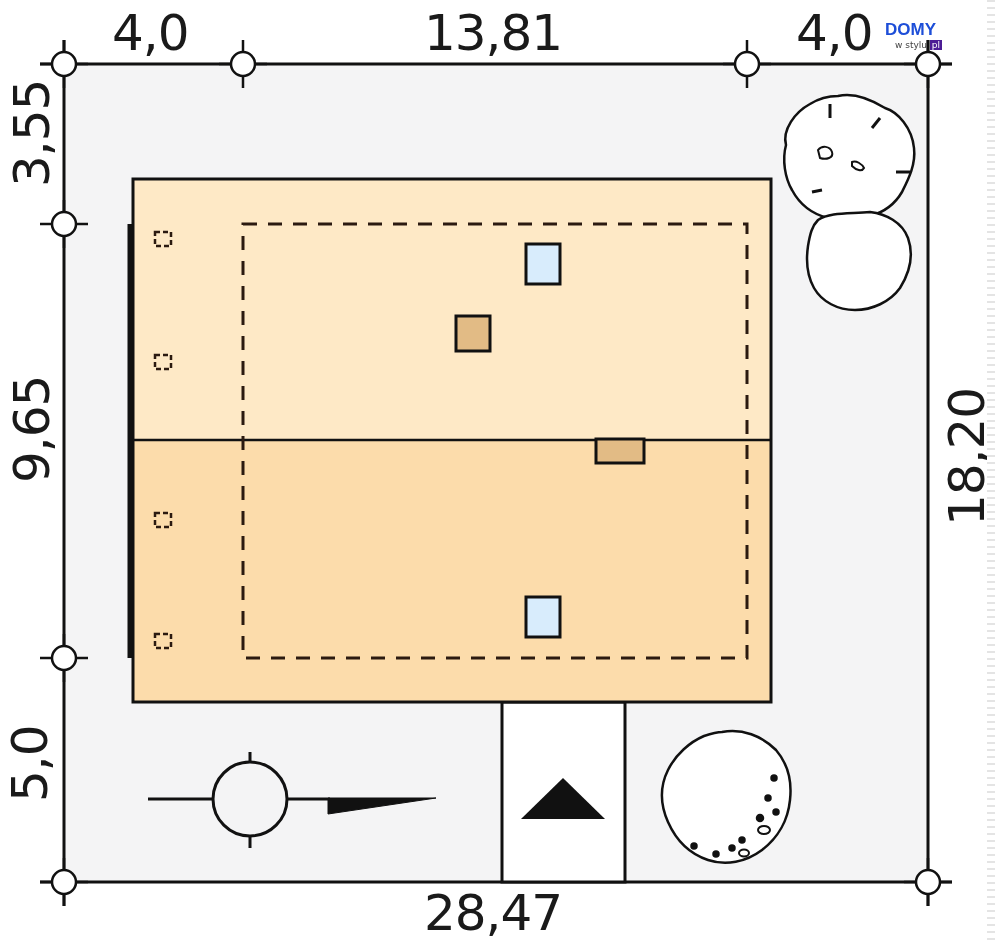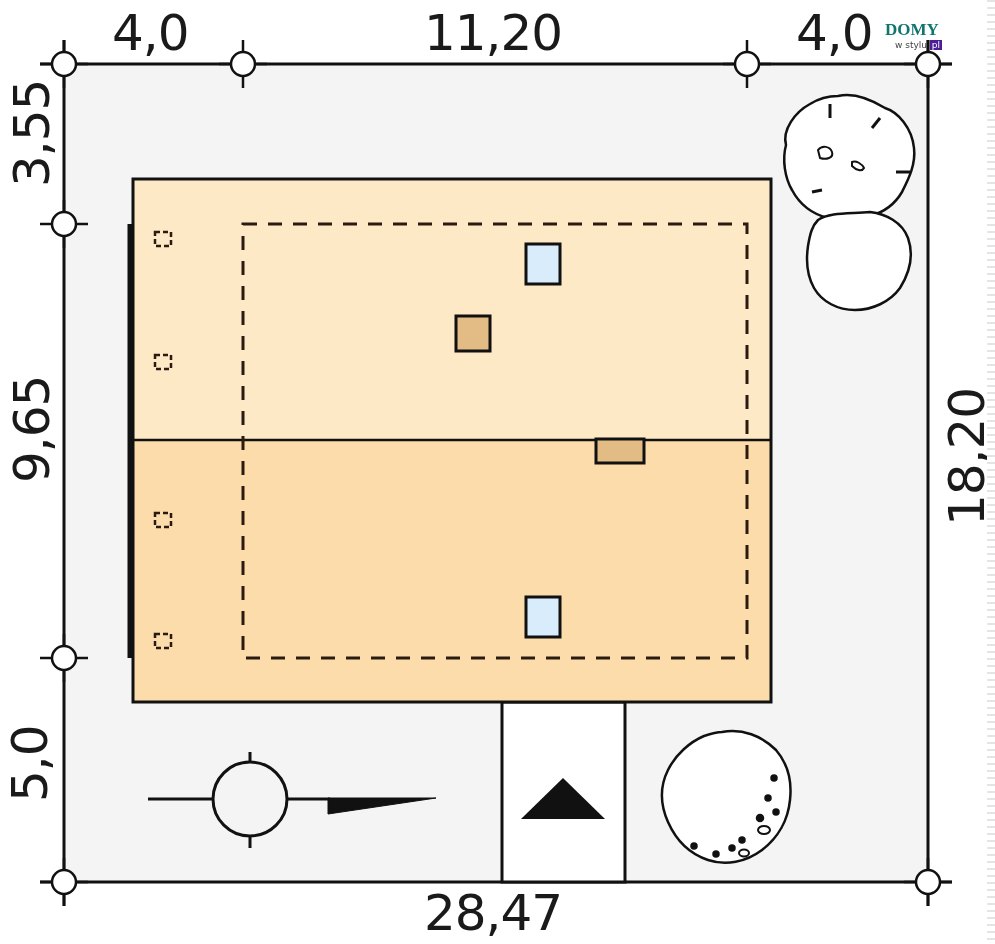--- a/index.html
+++ b/index.html
@@ -1,21 +1,21 @@
 <!DOCTYPE html>
 <html><head>
   <meta charset="utf-8">
   <style>
     html, body { margin:0; padding:0; background:#ffffff; }
     body { width:995px; height:944px; position:relative; overflow:hidden; font-family:"DejaVu Sans", sans-serif; }
     #stage { position:absolute; left:0; top:0; width:995px; height:672px; }
     .dim { position:absolute; font-family:"DejaVu Sans", sans-serif; font-size:50px; color:#1a1a1a; line-height:1; white-space:nowrap; letter-spacing:-1px; }
     .dim.vert { transform-origin:center center; transform:rotate(-90deg); }
     .logo { position:absolute; left:885px; top:20px; }
-    .logo .brand { font-family:Liberation Serif, serif; font-weight:bold; font-size:17px; color:#0f766e; letter-spacing:0px; }
+    .logo .brand { font-family:Liberation Sans, sans-serif; font-weight:bold; font-size:17px; color:#1d4ed8; letter-spacing:0px; }
     .logo .sub { position:absolute; left:10px; top:20px; font-size:9px; color:#444; white-space:nowrap; }
     .logo .pl { background:#4c1d95; color:#fff; padding:0 2px; font-size:9px; }
     .edge-strip { position:absolute; right:0; top:0; width:8px; height:944px;
       background: repeating-linear-gradient(to bottom, #e4e4e4 0 2px, #ffffff 2px 7px); }
   </style>
 </head>
 <body>
 
 <div id="stage">
   <svg width="995" height="944" viewBox="0 0 995 944" xmlns="http://www.w3.org/2000/svg">
@@ -132,21 +132,21 @@
       <line x1="250" y1="752" x2="250" y2="762"></line>
       <line x1="250" y1="836" x2="250" y2="848"></line>
       <polygon points="328,798 436,798 328,814" fill="#111" stroke-width="1"></polygon>
     </g>
 
     <polygon points="563,778 605,819 521,819" fill="#111"></polygon>
   </svg>
 
   
   <div class="dim" style="left:112px; top:8px;">4,0</div>
-  <div class="dim" style="left:424px; top:8px;">11,20</div>
+  <div class="dim" style="left:424px; top:8px;">13,81</div>
   <div class="dim" style="left:796px; top:8px;">4,0</div>
   <div class="dim" style="left:424px; top:888px;">28,47</div>
   <div class="dim vert" style="left:-8px; top:122px; width:80px; text-align:center;">3,55</div>
   <div class="dim vert" style="left:-8px; top:418px; width:80px; text-align:center;">9,65</div>
   <div class="dim vert" style="left:-2px; top:745px; width:64px; text-align:center;">5,0</div>
   <div class="dim vert" style="left:912px; top:446px; width:110px; text-align:center;">18,20</div>
 
   
   <div class="logo">
     <span class="brand">DOMY</span>

